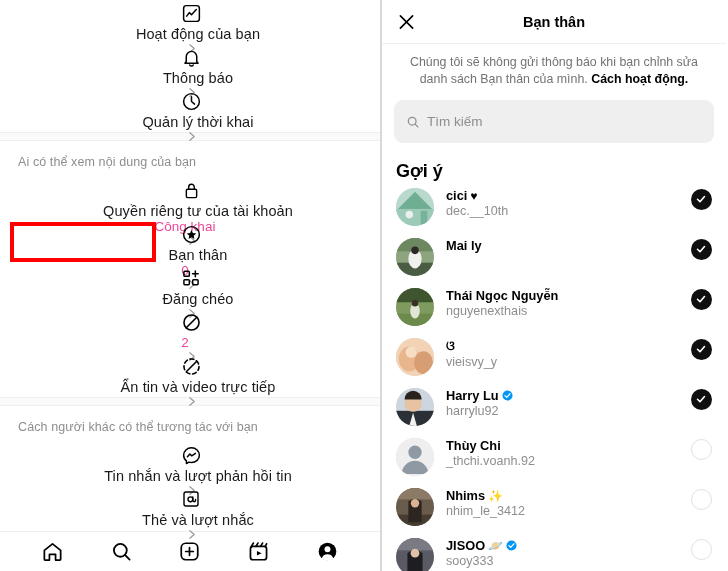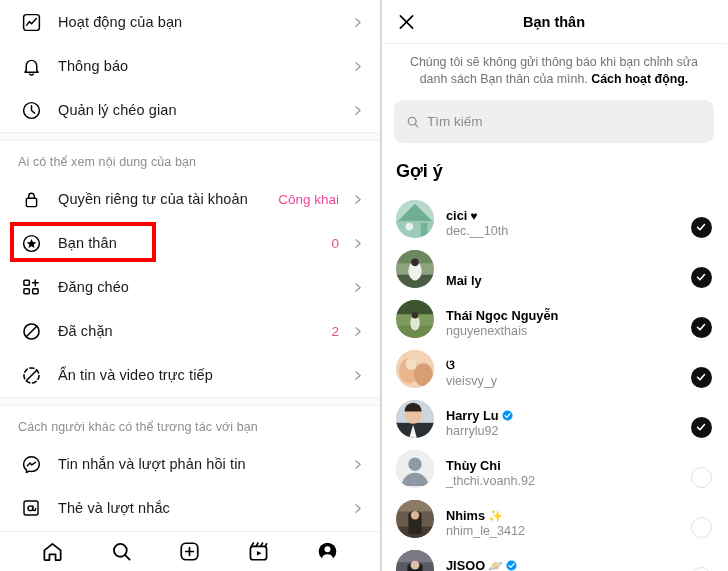--- a/index.html
+++ b/index.html
@@ -19,20 +19,21 @@
     border-right: 2px solid #d8d8d8;
     display: flex; flex-direction: column;
   }
   .settings-list { flex: 1 1 auto; position: relative; }
 
   .row {
     display: flex; align-items: center;
     height: 44px;
     padding: 0 16px 0 18px;
     position: relative;
+    flex-direction: column;
   }
   .row .ic {
     width: 26px; height: 26px;
     flex: 0 0 26px;
     display: flex; align-items: center; justify-content: center;
     color: #000;
   }
   .row .lbl {
     flex: 1 1 auto;
     font-size: 14.5px;
@@ -124,21 +125,21 @@
     width: 100%;
   }
   .search-box input::placeholder { color: #8e8e8e; }
 
   .suggest-head {
     font-size: 18px; font-weight: bold; color: #000000;
     padding: 14px 14px 6px 14px;
   }
   .people { flex: 1 1 auto; overflow: hidden; }
   .person {
-    display: flex; align-items: flex-end;
+    display: flex; align-items: flex-start;
     height: 50px;
     padding: 0 14px;
   }
   .avatar {
     width: 38px; height: 38px; border-radius: 50%;
     flex: 0 0 38px;
     background: #dbdbdb;
     overflow: hidden;
     position: relative;
   }
@@ -207,21 +208,21 @@
         </span>
       </div>
 
       <div class="row">
         <span class="ic">
           <svg width="21" height="21" viewBox="0 0 24 24" fill="none" stroke="#000" stroke-width="1.7" stroke-linecap="round">
             <circle cx="12" cy="12" r="9"></circle>
             <polyline points="12,6.5 12,12 15.5,15" fill="none"></polyline>
           </svg>
         </span>
-        <span class="lbl">Quản lý chéo gian</span>
+        <span class="lbl">Quản lý thời khai</span>
         <span class="val"></span>
         <span class="chev">
           <svg width="13" height="13" viewBox="0 0 24 24" fill="none" stroke="#9a9a9a" stroke-width="2.2" stroke-linecap="round" stroke-linejoin="round">
               <polyline points="9,5 17,12 9,19"></polyline>
             </svg>
         </span>
       </div>
 
       <div class="section-gap"></div>
 
@@ -278,21 +279,20 @@
         </span>
       </div>
 
       <div class="row">
         <span class="ic">
           <svg width="21" height="21" viewBox="0 0 24 24" fill="none" stroke="#000" stroke-width="1.8" stroke-linecap="round">
             <circle cx="12" cy="12" r="8.6"></circle>
             <line x1="6" y1="18" x2="18" y2="6"></line>
           </svg>
         </span>
-        <span class="lbl">Đã chặn</span>
         <span class="val">2</span>
         <span class="chev">
           <svg width="13" height="13" viewBox="0 0 24 24" fill="none" stroke="#9a9a9a" stroke-width="2.2" stroke-linecap="round" stroke-linejoin="round">
               <polyline points="9,5 17,12 9,19"></polyline>
             </svg>
         </span>
       </div>
 
       <div class="row">
         <span class="ic">

